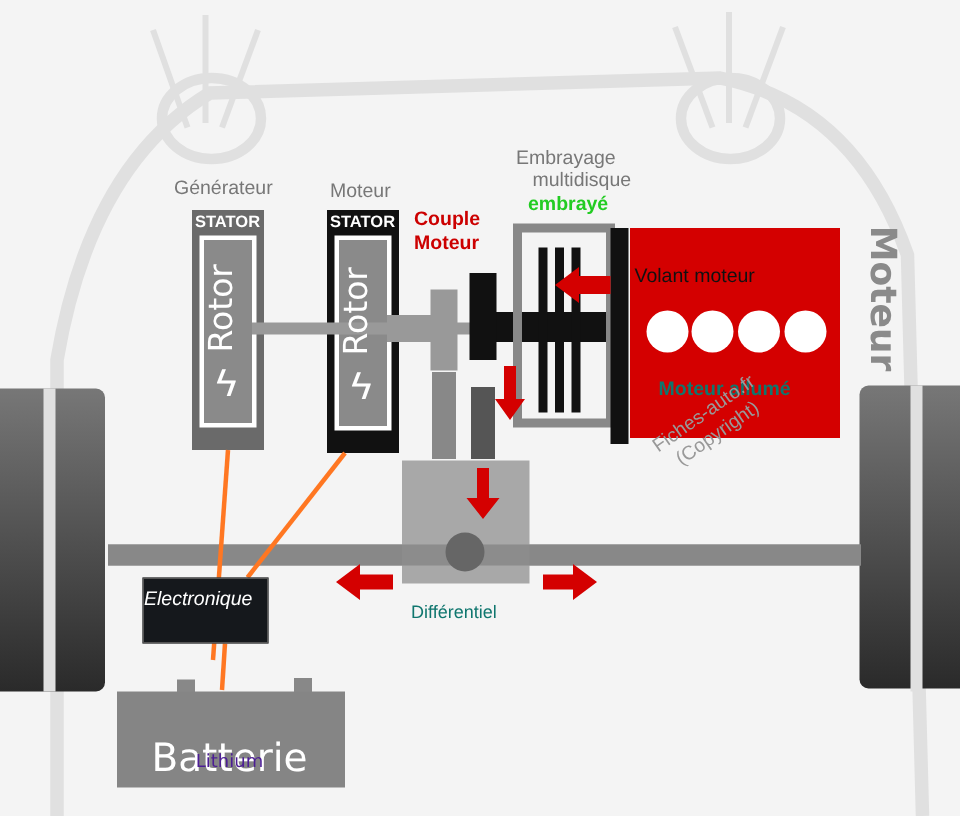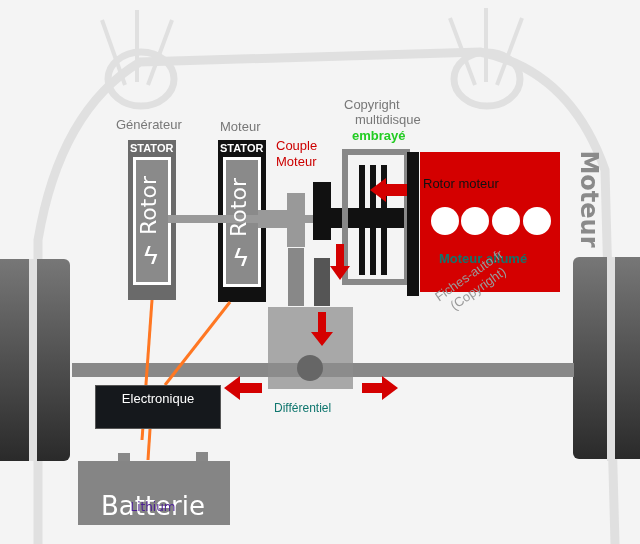--- a/index.html
+++ b/index.html
@@ -1,25 +1,25 @@
 <!DOCTYPE html>
 <html><head>
 <meta charset="utf-8">
 <style>
   html, body { margin:0; padding:0; }
   body { width:640px; height:544px; background:#f4f4f4; position:relative; overflow:hidden; font-family:"Liberation Sans", sans-serif; }
   svg { position:absolute; left:0; top:0; }
   .lbl { position:absolute; font-family:"Liberation Sans", sans-serif; white-space:nowrap; }
   .gray { color:#777; font-size:13px; }
-  .red-bold { color:#cc0000; font-weight:normal; font-size:13px; line-height:16px; }
+  .red-bold { color:#cc0000; font-weight:bold; font-size:13px; line-height:16px; }
   .green-bold { color:#22cc22; font-weight:bold; font-size:13px; }
   .stator { position:absolute; color:#fff; font-weight:bold; font-size:11px; font-family:Liberation Sans, sans-serif; }
   .rotor { position:absolute; color:#fff; font-size:22px; font-family:"DejaVu Sans", sans-serif; transform:rotate(-90deg); transform-origin:center; }
   .bolt { position:absolute; color:#fff; font-size:26px; }
-  .elec { position:absolute; left:95px; top:385px; width:126px; height:44px; background:#15181c; color:#fff; font-size:13px; line-height:18px; text-align:center; padding-top:4px; box-sizing:border-box; border:1px solid #555; }
+  .elec { position:absolute; left:95px; top:385px; width:84px; height:44px; background:#15181c; color:#fff; font-size:13px; line-height:18px; text-align:left; padding-top:4px; box-sizing:border-box; border:1px solid #555;font-style:italic; }
   .bat-title { position:absolute; left:78px; top:475px; width:150px; text-align:center; color:#fff; font-size:26px; font-family:"DejaVu Sans", sans-serif;margin-top:16px; }
   .bat-sub { position:absolute; left:78px; top:500px; width:150px; text-align:center; color:#4c1d95; font-size:12px; font-family:"DejaVu Sans", sans-serif; }
   .moteur-vert { position:absolute; left:540px; top:185px; color:#8a8a8a; font-size:24px; font-weight:bold; transform:rotate(90deg); transform-origin:center; font-family:"DejaVu Sans", sans-serif; }
   .wm { position:absolute; left:432px; top:292px; color:#999; font-size:13px; transform:rotate(-35deg); transform-origin:left top; text-align:center; line-height:16px; }
 </style>
 </head>
 <body>
 
 <svg width="640" height="544">
 
@@ -102,24 +102,24 @@
 
   <rect x="118" y="453" width="12" height="10" fill="#888"></rect>
   <rect x="196" y="452" width="12" height="11" fill="#888"></rect>
   <rect x="78" y="461" width="152" height="64" fill="#858585"></rect>
 </svg>
 
 <span class="lbl gray" style="left:116px;top:117px;">Générateur</span>
 <span class="lbl gray" style="left:220px;top:119px;">Moteur</span>
 <span class="lbl red-bold" style="left:276px;top:138px;">Couple</span>
 <span class="lbl red-bold" style="left:276px;top:154px;">Moteur</span>
-<span class="lbl gray" style="left:344px;top:97px;">Copyright</span>
+<span class="lbl gray" style="left:344px;top:97px;">Embrayage</span>
 <span class="lbl gray" style="left:355px;top:112px;">multidisque</span>
 <span class="lbl green-bold" style="left:352px;top:128px;">embrayé</span>
-<span class="lbl" style="left:423px;top:176px;font-size:13px;color:#111;">Rotor moteur</span>
+<span class="lbl" style="left:423px;top:176px;font-size:13px;color:#111;">Volant moteur</span>
 <span class="lbl" style="left:439px;top:251px;font-size:13px;color:#0f766e;font-weight:bold;">Moteur allumé</span>
 <span class="moteur-vert">Moteur</span>
 <span class="lbl" style="left:274px;top:401px;font-size:12px;color:#0f766e;">Différentiel</span>
 
 <span class="stator" style="left:130px;top:142px;">STATOR</span>
 <span class="stator" style="left:220px;top:142px;">STATOR</span>
 <span class="rotor" style="left:119px;top:193px;">Rotor</span>
 <span class="rotor" style="left:209px;top:195px;">Rotor</span>
 <span class="bolt" style="left:144px;top:240px;">ϟ</span>
 <span class="bolt" style="left:234px;top:242px;">ϟ</span>

